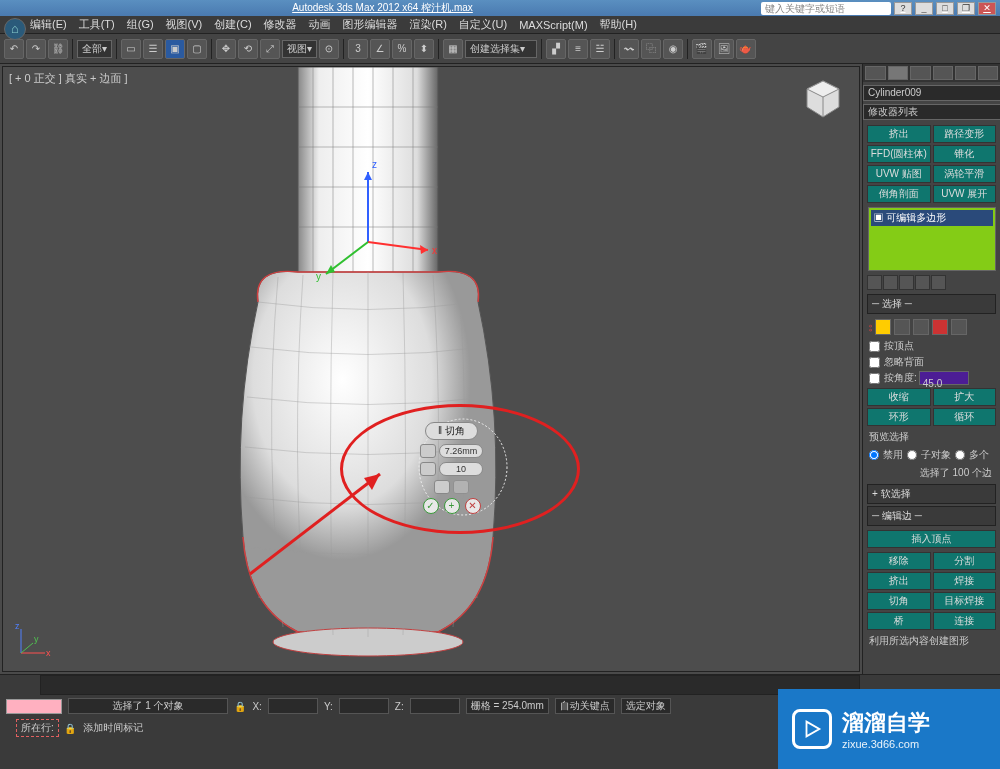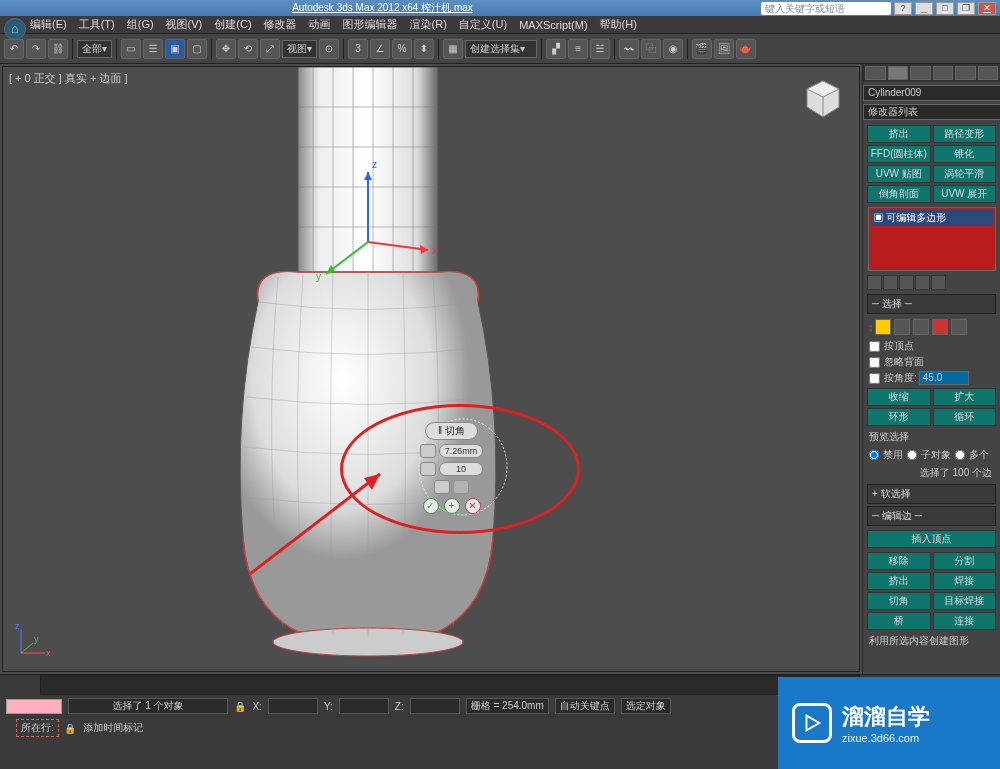--- a/index.html
+++ b/index.html
@@ -28,36 +28,36 @@
 .vplabel { position:absolute; top:4px; left:6px; color:#ccc; font-size:11px;}
 .vcube { position:absolute; top:10px; right:14px; width:44px; height:44px; }
 .axis-widget { position:absolute; bottom:10px; left:10px; font-size:10px;}
 
 
 .rightcol { position:absolute; top:64px; right:0; width:138px; bottom:95px; background:#444; border-left:1px solid #222; overflow:hidden;}
 .tabrow { height:18px; display:flex; gap:2px; padding:2px; background:#333;}
 .tabrow .tab{ flex:1; height:14px; background:#555; border:1px solid #666;}
 .tabrow .tab.active{ background:#777;}
 .panel-input { width:148px; margin:3px auto; height:16px; background:#2a2a2a; border:1px solid #666; color:#ccc; font-size:10px; padding:0 4px; line-height:14px;}
-.modlist { width:128px; height:64px; margin:2px auto; background:#b91c1c; border:1px solid #666; color:#fff; font-size:10px; padding:2px;}
+.modlist { width:128px; height:64px; margin:2px auto; background:#84cc16; border:1px solid #666; color:#fff; font-size:10px; padding:2px;}
 .modlist .item{ background:#2a4a7a; padding:1px 3px;}
 .btnrow { display:flex; flex-wrap:wrap; gap:2px; padding:2px 4px;}
 .btnrow .pbtn{ flex:1 1 45%; height:18px; background:#0f766e; border:1px solid #333; font-size:10px; text-align:center; line-height:16px; color:#ddd;}
 .iconrow{ display:flex; gap:1px; padding:2px 4px;}
 .iconrow .ib{ width:15px; height:15px; background:#555; border:1px solid #333;}
 .rollout-head { background:#3a3a3a; border:1px solid #222; padding:2px 4px; font-size:10px; color:#ddd; margin:2px 4px;}
 .rollout-body { padding:2px 6px; font-size:10px; color:#ccc;}
 .sel-icons{ display:flex; gap:3px; padding:3px 6px; align-items:center;}
 .sel-icons .si{ width:16px; height:16px; border:1px solid #666; background:#555;}
 .sel-icons .si.yellow{ background:#ffcc00;}
 .sel-icons .si.red{ background:#cc3333;}
 .chklabel{ display:flex; align-items:center; gap:4px; padding:1px 6px; font-size:10px;}
 .chklabel input{ width:11px; height:11px;}
 .spinrow{ display:flex; align-items:center; gap:2px; padding:1px 6px;}
-.spinrow .spin{ width:50px; height:14px; background:#0369a1; border:1px solid #666; font-size:10px; color:#ccc; padding:0 3px; line-height:12px;}
+.spinrow .spin{ width:50px; height:14px; background:#4c1d95; border:1px solid #666; font-size:10px; color:#ccc; padding:6px 3px; line-height:12px;}
 .radiorow{ display:flex; gap:4px; padding:2px 6px; font-size:10px; align-items:center;}
 .radiorow input{width:10px;height:10px;}
 .sel-count{ text-align:right; padding:2px 8px; font-size:10px; color:#ccc;}
 
 
 .bottom { position:absolute; left:0; right:0; bottom:0; height:95px; background:#3a3a3a; border-top:1px solid #222;}
 .timeline { height:18px; background:#333; position:relative; margin:2px 140px 2px 40px; border:1px solid #222;}
 .timeline .slider{ position:absolute; left:0; top:0; width:56px; height:16px; background:#666; border:1px solid #888; font-size:9px; text-align:center; line-height:14px; color:#eee;}
 .trackbar { height:20px; background:#2a2a2a; margin:0 140px 0 40px; border:1px solid #222;}
 .status { display:flex; align-items:center; gap:6px; padding:2px 6px; height:22px; font-size:10px; color:#ccc;}
@@ -79,21 +79,21 @@
 .caddy .cb{ width:16px; height:16px; border-radius:50%; border:1.5px solid; font-size:10px; text-align:center; line-height:13px; background:#e8e8e8;}
 .caddy .ok{ border-color:#3a9a3a; color:#3a9a3a;}
 .caddy .plus{ border-color:#3a9a3a; color:#3a9a3a;}
 .caddy .cancel{ border-color:#c04040; color:#c04040;}
 
 
 .anno-ellipse{ position:absolute; left:340px; top:340px; width:240px; height:130px; border:3px solid #e02020; border-radius:50%; pointer-events:none;}
 .anno-arrow{ position:absolute; left:240px; top:400px; width:160px; height:120px; pointer-events:none;}
 
 
-.watermark{ position:absolute; right:0; bottom:0; width:222px; height:92px; background:#1a78c8; display:flex; align-items:center; gap:10px; padding:8px 14px; color:#fff; z-index:50;}
+.watermark{ position:absolute; right:0; bottom:0; width:222px; height:80px; background:#1a78c8; display:flex; align-items:center; gap:10px; padding:8px 14px; color:#fff; z-index:50;}
 .watermark .logo{ width:40px; height:40px; border:3px solid #fff; border-radius:8px; display:flex; align-items:center; justify-content:center;}
 .watermark .logo svg{ width:22px; height:22px;}
 .watermark .txt .big{ font-size:22px; font-weight:bold;}
 .watermark .txt .small{ font-size:11px; opacity:.9;}
 
 
 .render{ position:absolute; left:200px; top:0; width:380px; height:620px; }
 </style>
 </head>
 <body>

